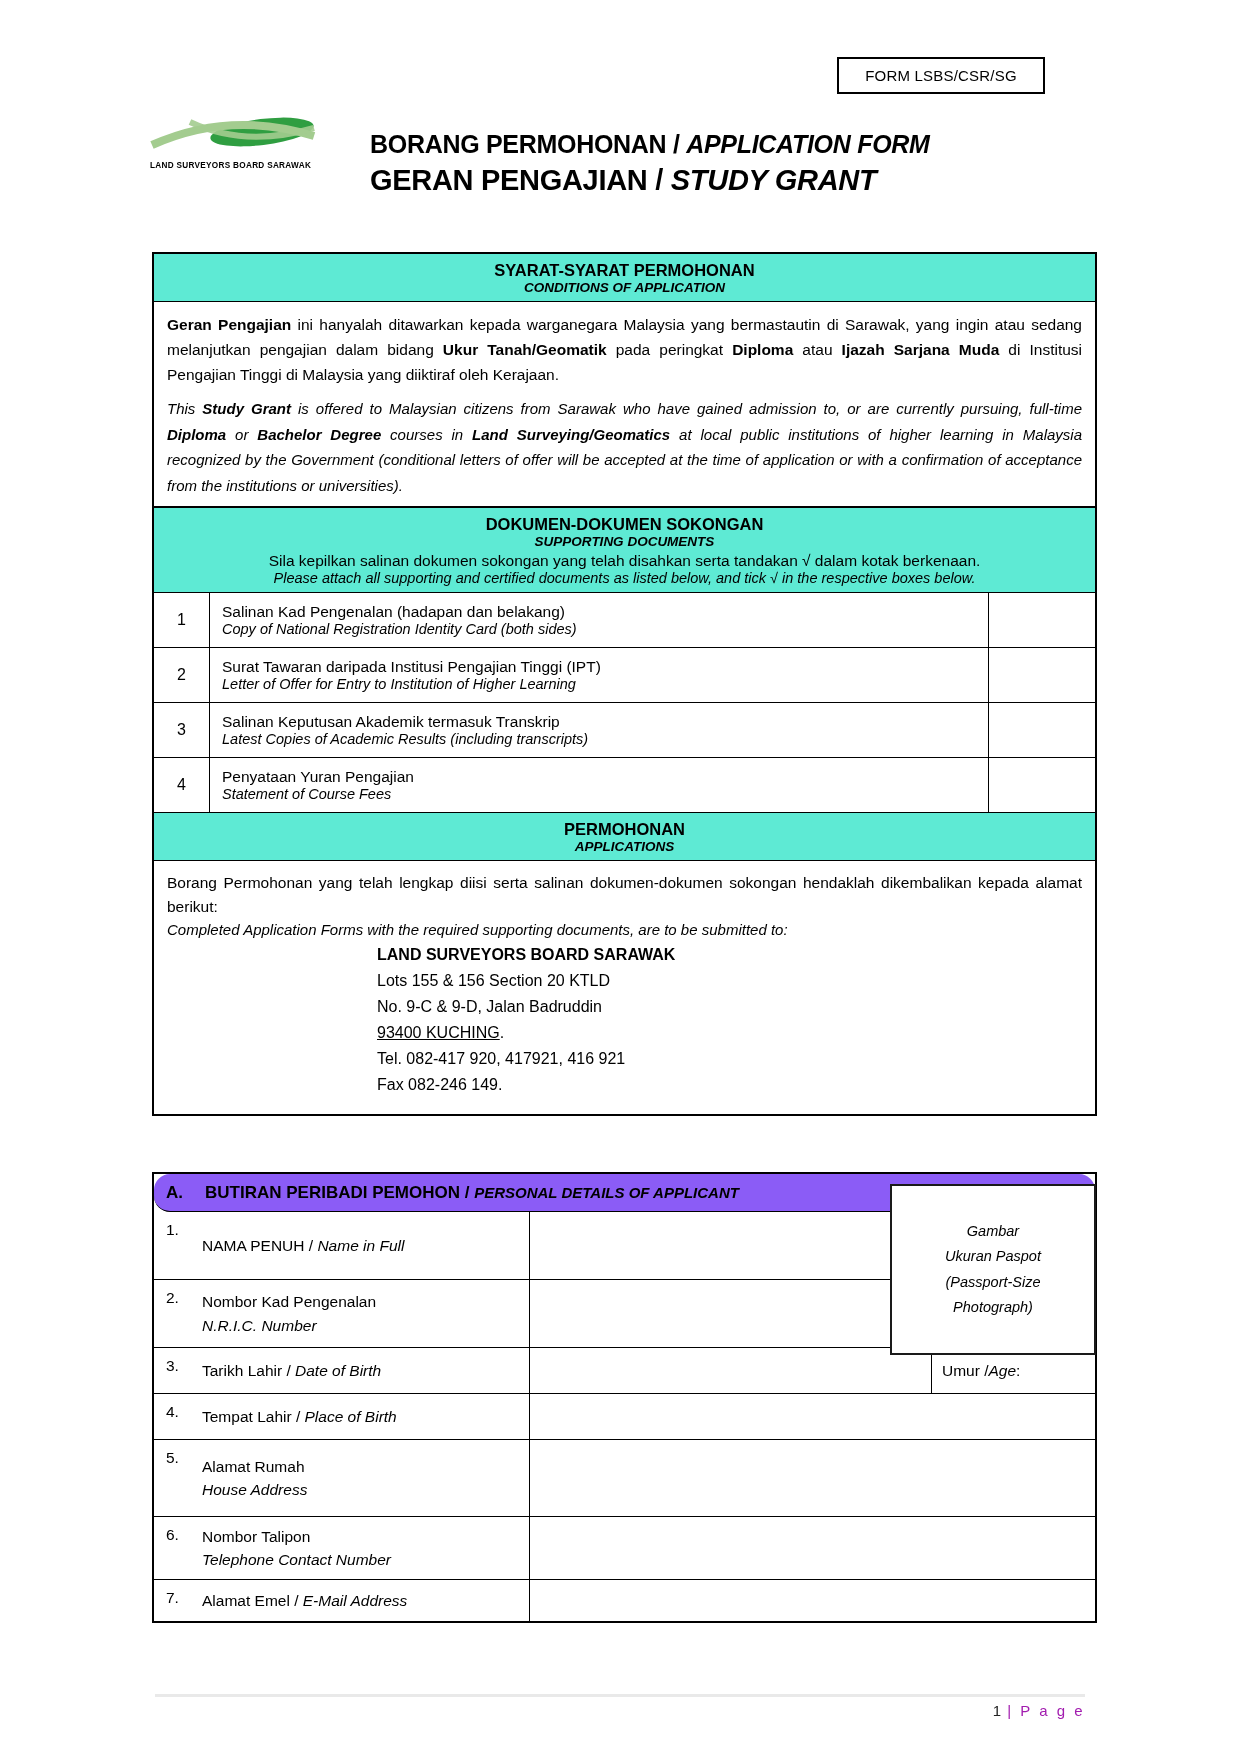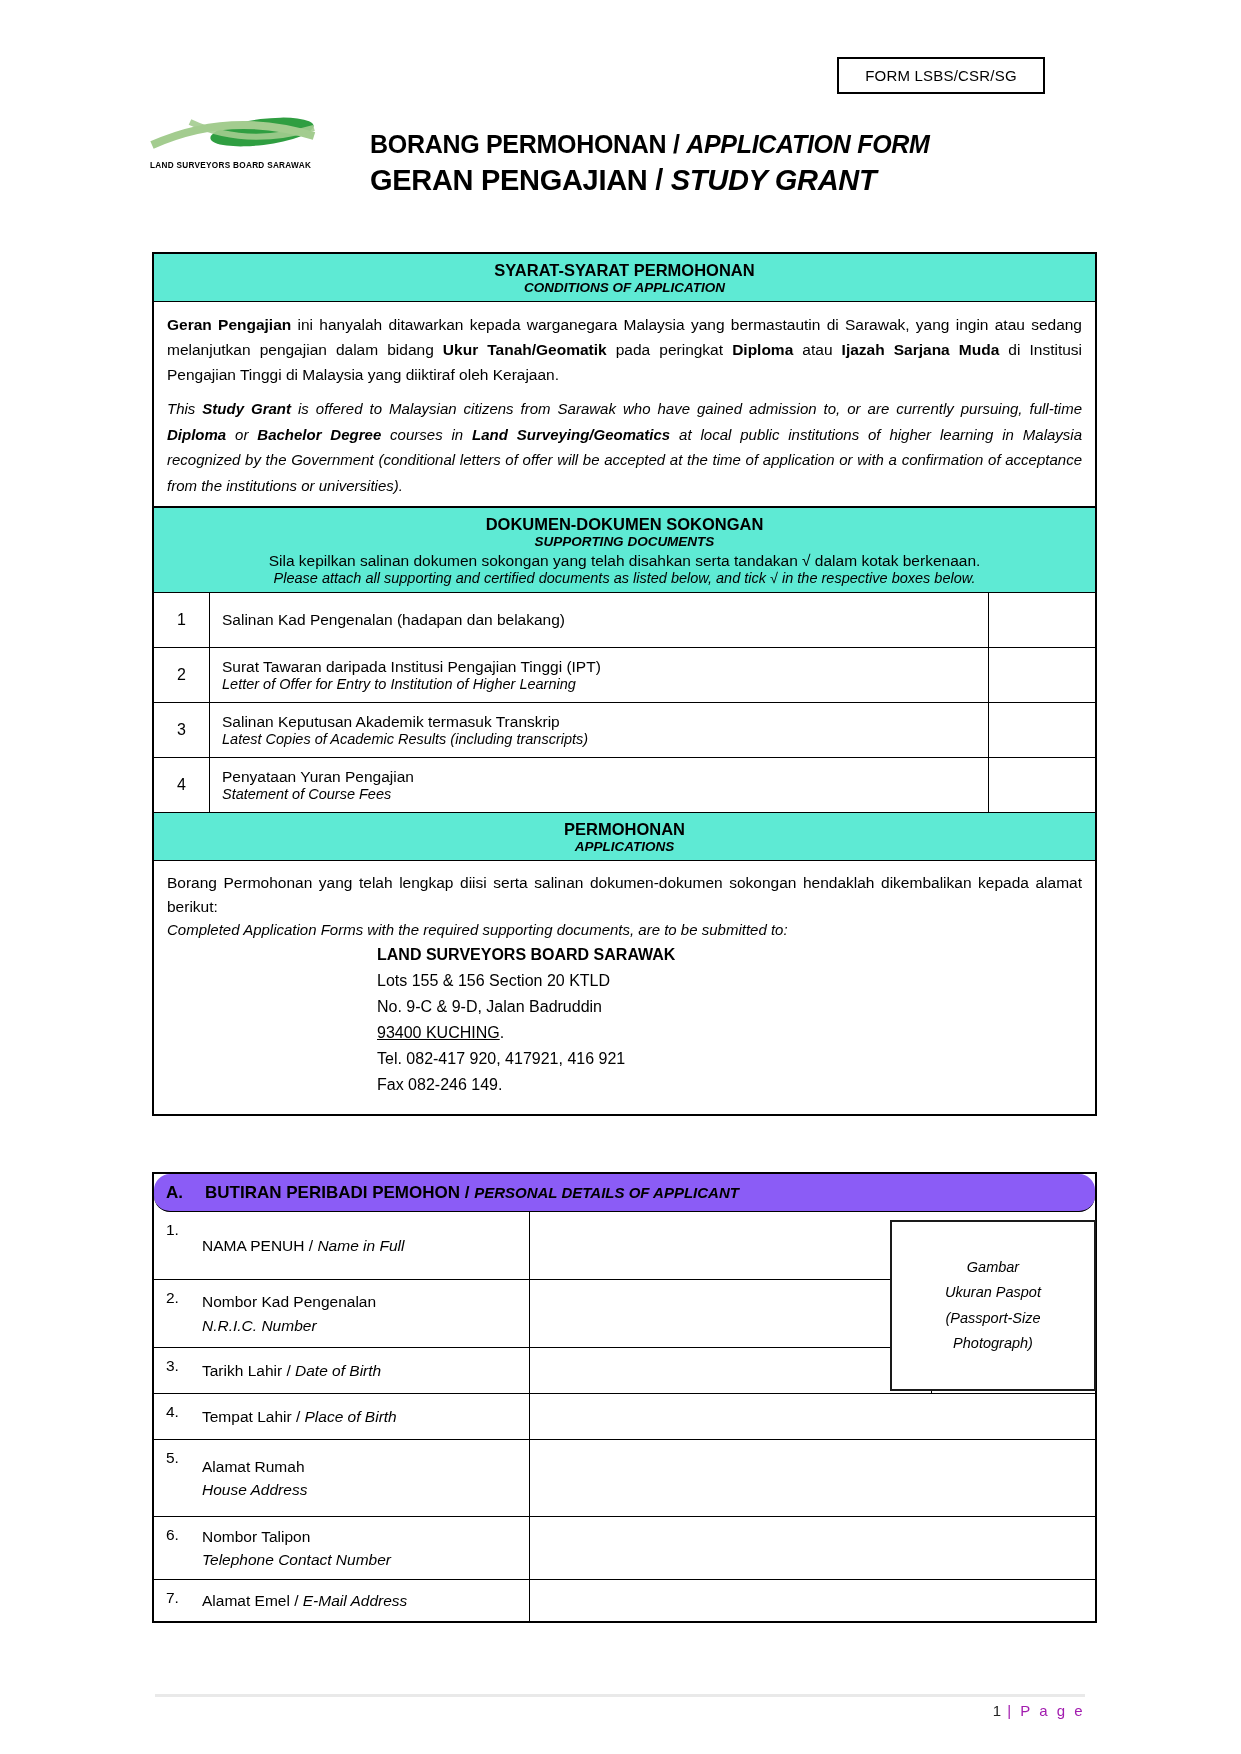--- a/index.html
+++ b/index.html
@@ -62,21 +62,21 @@
   .frow:last-child { border-bottom:none; }
   .f-label { width:376px; border-right:1.5px solid #000; display:flex; align-items:center; padding:6px 10px 6px 12px; font-size:15.5px; line-height:1.5; }
   .f-label .f-no { width:36px; flex:none; align-self:flex-start; }
   .f-input { flex:1; }
   .f-extra { width:164px; border-left:1.5px solid #000; display:flex; align-items:center; padding:4px 10px; font-size:15.5px; }
   .h68 { min-height:68px; } .h45 { min-height:46px; } .h76 { min-height:77px; } .h63 { min-height:63px; } .h40 { min-height:41px; }
 
   .photo-box { position:absolute; left:736px; top:10px; width:206px; height:171px;
     background:#fff; border:2.5px solid #1a1a1a; z-index:5;
     display:flex; flex-direction:column; align-items:center; justify-content:center;
-    font-size:14.5px; font-style:italic; line-height:1.75; text-align:center;margin-top:36px; }
+    font-size:14.5px; font-style:italic; line-height:1.75; text-align:center; }
 
   
   .footer-line { position:absolute; left:155px; top:1694px; width:930px; height:3px; background:#e9e9e9; }
   .footer-text { position:absolute; left:155px; top:1702px; width:930px; text-align:right; font-size:15px; }
   .footer-text .pg-num { color:#222; letter-spacing:2px; }
   .footer-text .pg-word { color:#a21caf; letter-spacing:2.5px; }
 </style>
 </head>
 <body>
 
@@ -122,20 +122,21 @@
       <div class="h-my">DOKUMEN-DOKUMEN SOKONGAN</div>
       <div class="h-en">SUPPORTING DOCUMENTS</div>
       <div class="note-my">Sila kepilkan salinan dokumen sokongan yang telah disahkan serta tandakan √ dalam kotak berkenaan.</div>
       <div class="note-en">Please attach all supporting and certified documents as listed below, and tick √ in the respective boxes below.</div>
     </div>
 
     <div class="docrow">
       <div class="c-no">1</div>
       <div class="c-body">
         <div class="doc-my">Salinan Kad Pengenalan (hadapan dan belakang)</div>
+        <div class="doc-en">Copy of National Registration Identity Card (both sides)</div>
       </div>
       <div class="c-check"></div>
     </div>
     <div class="docrow">
       <div class="c-no">2</div>
       <div class="c-body">
         <div class="doc-my">Surat Tawaran daripada Institusi Pengajian Tinggi (IPT)</div>
         <div class="doc-en">Letter of Offer for Entry to Institution of Higher Learning</div>
       </div>
       <div class="c-check"></div>

